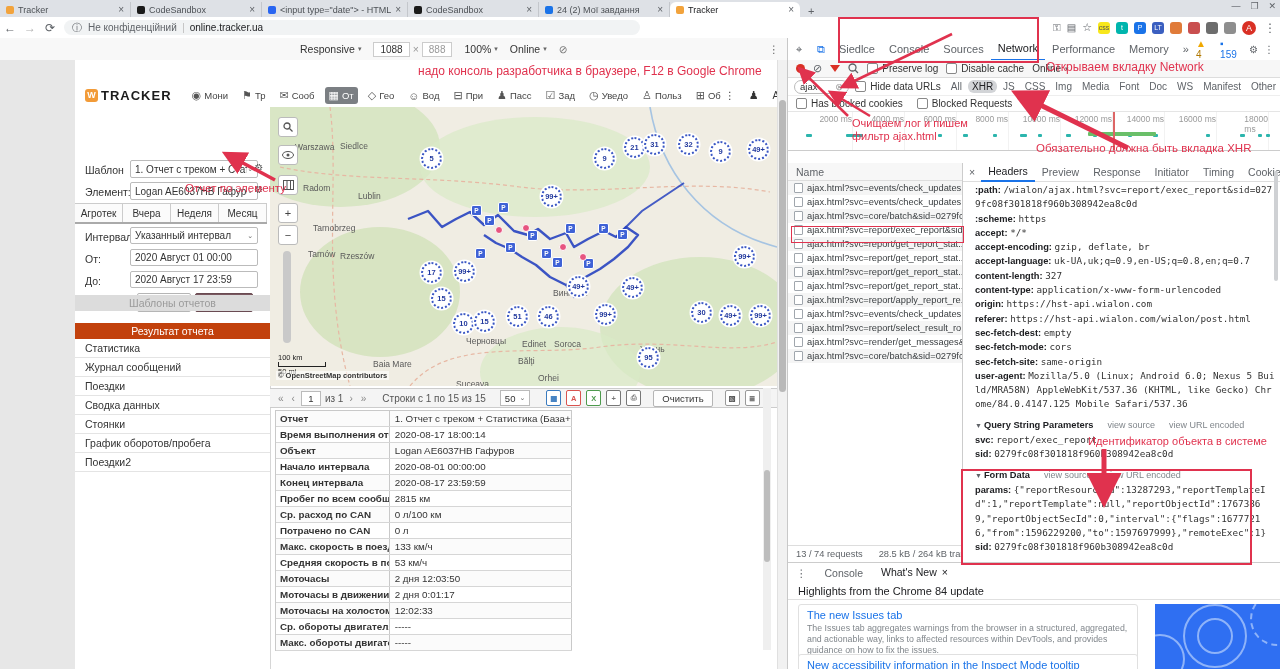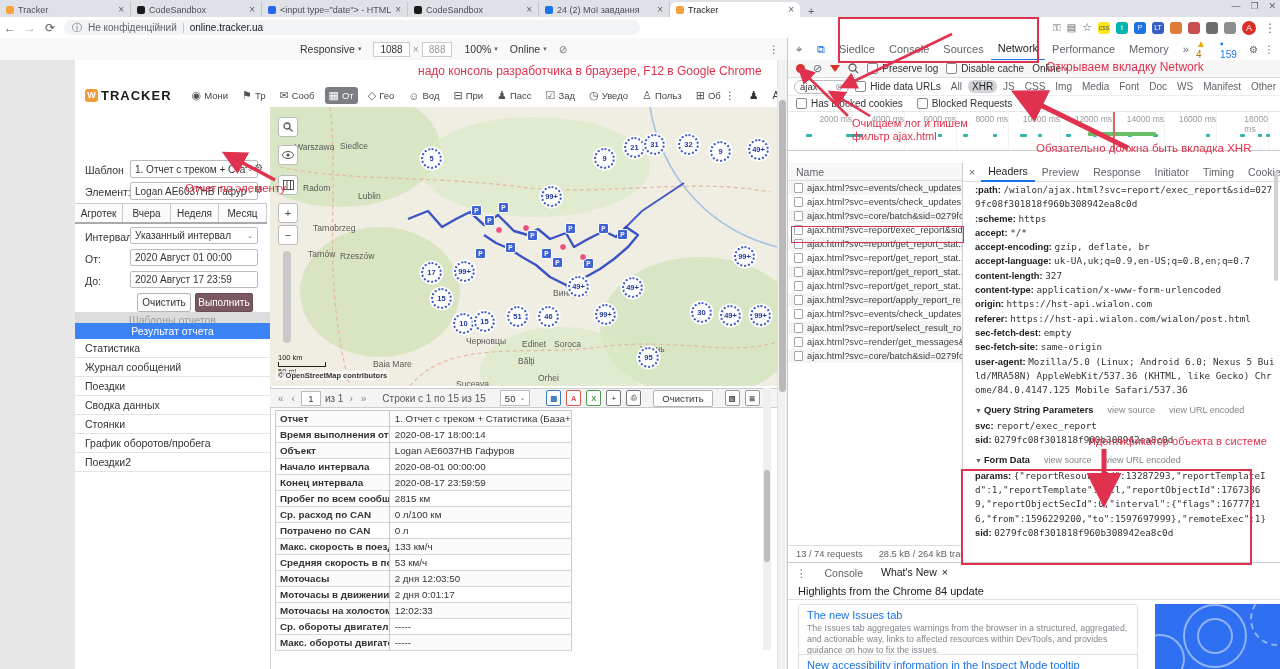--- a/index.html
+++ b/index.html
@@ -54,21 +54,21 @@
           font-size:10px;color:#333;display:flex;align-items:center;padding:0 4px;justify-content:space-between;}
   .ftext{white-space:nowrap;overflow:hidden;}
   .wrench{position:absolute;left:179px;font-size:10px;color:#555;transform:rotate(90deg);}
   .qbtns{position:absolute;left:0;top:96px;width:192px;height:18px;display:flex;border-top:1px solid #ccc;border-bottom:2px solid #aaa;}
   .qbtn{flex:1;border-right:1px solid #ccc;display:flex;align-items:center;justify-content:center;font-size:10px;background:#fbfbfb;color:#333;}
   .btn{position:absolute;height:17px;border:1px solid #b5b5b5;border-radius:2px;background:#fdfdfd;font-size:10px;color:#333;
        display:flex;align-items:center;justify-content:center;}
   .btn.dark{background:#7a5860;border-color:#6a4b52;color:#fff;}
   .sechead{position:absolute;left:0;width:195px;height:16px;display:flex;align-items:center;justify-content:center;font-size:10.5px;}
   .sechead.light{background:#dcdcdc;color:#9a9a9a;}
-  .sechead.darkhd{background:#3b82f6;color:#fff;}
+  .sechead.darkhd{background:#c2410c;color:#fff;}
   .rlist{position:absolute;left:0;top:232px;width:195px;}
   .ritem{height:18px;border-bottom:1px solid #e4e4e4;display:flex;align-items:center;padding-left:10px;font-size:10.5px;color:#333;}
   
   .map{position:absolute;left:195px;top:47px;width:507px;height:279px;background:#f0ede3;overflow:hidden;}
   .patch{position:absolute;border-radius:50%;background:#cfe3b8;opacity:.7;}
   .city{position:absolute;font-size:8.5px;color:#5a5a5a;white-space:nowrap;}
   .marker{position:absolute;width:17px;height:17px;margin:-9px 0 0 -9px;border-radius:50%;background:#fff;border:2px dotted #3a57c4;
           box-shadow:0 0 0 1.5px #fff;display:flex;align-items:center;justify-content:center;font-size:7.5px;font-weight:bold;color:#233a9e;}
   .pmark{position:absolute;width:9px;height:9px;margin:-5px 0 0 -5px;background:#3f62d6;border:1px solid #fff;border-radius:2px;
          color:#fff;font-size:6.5px;font-weight:bold;display:flex;align-items:center;justify-content:center;}
@@ -356,21 +356,21 @@
         </div>
 
         <span class="flabel" style="top:168px">До:</span>
         <div class="ffield" style="top:164px;height:15px">
           <span class="ftext">2020 Август 17 23:59</span>
         </div>
 
         <div class="btn" style="left:62px;top:186px;width:52px">Очистить</div>
         <div class="btn dark" style="left:120px;top:186px;width:56px">Выполнить</div>
 
-        <div class="sechead light" style="top:205px">Шаблоны отчетов</div>
+        <div class="sechead light" style="top:188px">Шаблоны отчетов</div>
         <div class="sechead darkhd" style="top:216px">Результат отчета</div>
 
         <div class="rlist" id="rlist">
             <div class="ritem">Статистика</div>
             <div class="ritem">Журнал сообщений</div>
             <div class="ritem">Поездки</div>
             <div class="ritem">Сводка данных</div>
             <div class="ritem">Стоянки</div>
             <div class="ritem">График оборотов/пробега</div>
             <div class="ritem">Поездки2</div>
@@ -773,20 +773,21 @@
           <div class="hline"><span class="hname">:path: </span><span class="hval">/wialon/ajax.html?svc=report/exec_report&amp;sid=0279fc08f301818f960b308942ea8c0d</span></div>
           <div class="hline"><span class="hname">:scheme: </span><span class="hval">https</span></div>
           <div class="hline"><span class="hname">accept: </span><span class="hval">*/*</span></div>
           <div class="hline"><span class="hname">accept-encoding: </span><span class="hval">gzip, deflate, br</span></div>
           <div class="hline"><span class="hname">accept-language: </span><span class="hval">uk-UA,uk;q=0.9,en-US;q=0.8,en;q=0.7</span></div>
           <div class="hline"><span class="hname">content-length: </span><span class="hval">327</span></div>
           <div class="hline"><span class="hname">content-type: </span><span class="hval">application/x-www-form-urlencoded</span></div>
           <div class="hline"><span class="hname">origin: </span><span class="hval">https://hst-api.wialon.com</span></div>
           <div class="hline"><span class="hname">referer: </span><span class="hval">https://hst-api.wialon.com/wialon/post.html</span></div>
           <div class="hline"><span class="hname">sec-fetch-dest: </span><span class="hval">empty</span></div>
+          <div class="hline"><span class="hname">sec-fetch-mode: </span><span class="hval">cors</span></div>
           <div class="hline"><span class="hname">sec-fetch-site: </span><span class="hval">same-origin</span></div>
           <div class="hline"><span class="hname">user-agent: </span><span class="hval">Mozilla/5.0 (Linux; Android 6.0; Nexus 5 Build/MRA58N) AppleWebKit/537.36 (KHTML, like Gecko) Chrome/84.0.4147.125 Mobile Safari/537.36</span></div>
           <div class="dsec">
             <span class="dsectitle"><span class="tri">▼</span>Query String Parameters</span>
             <span class="dseclink">view source</span>
             <span class="dseclink">view URL encoded</span>
           </div>
           <div class="hline"><span class="hname">svc: </span><span class="hval">report/exec_report</span></div>
           <div class="hline"><span class="hname">sid: </span><span class="hval">0279fc08f301818f960b308942ea8c0d</span></div>
           <div class="dsec">

